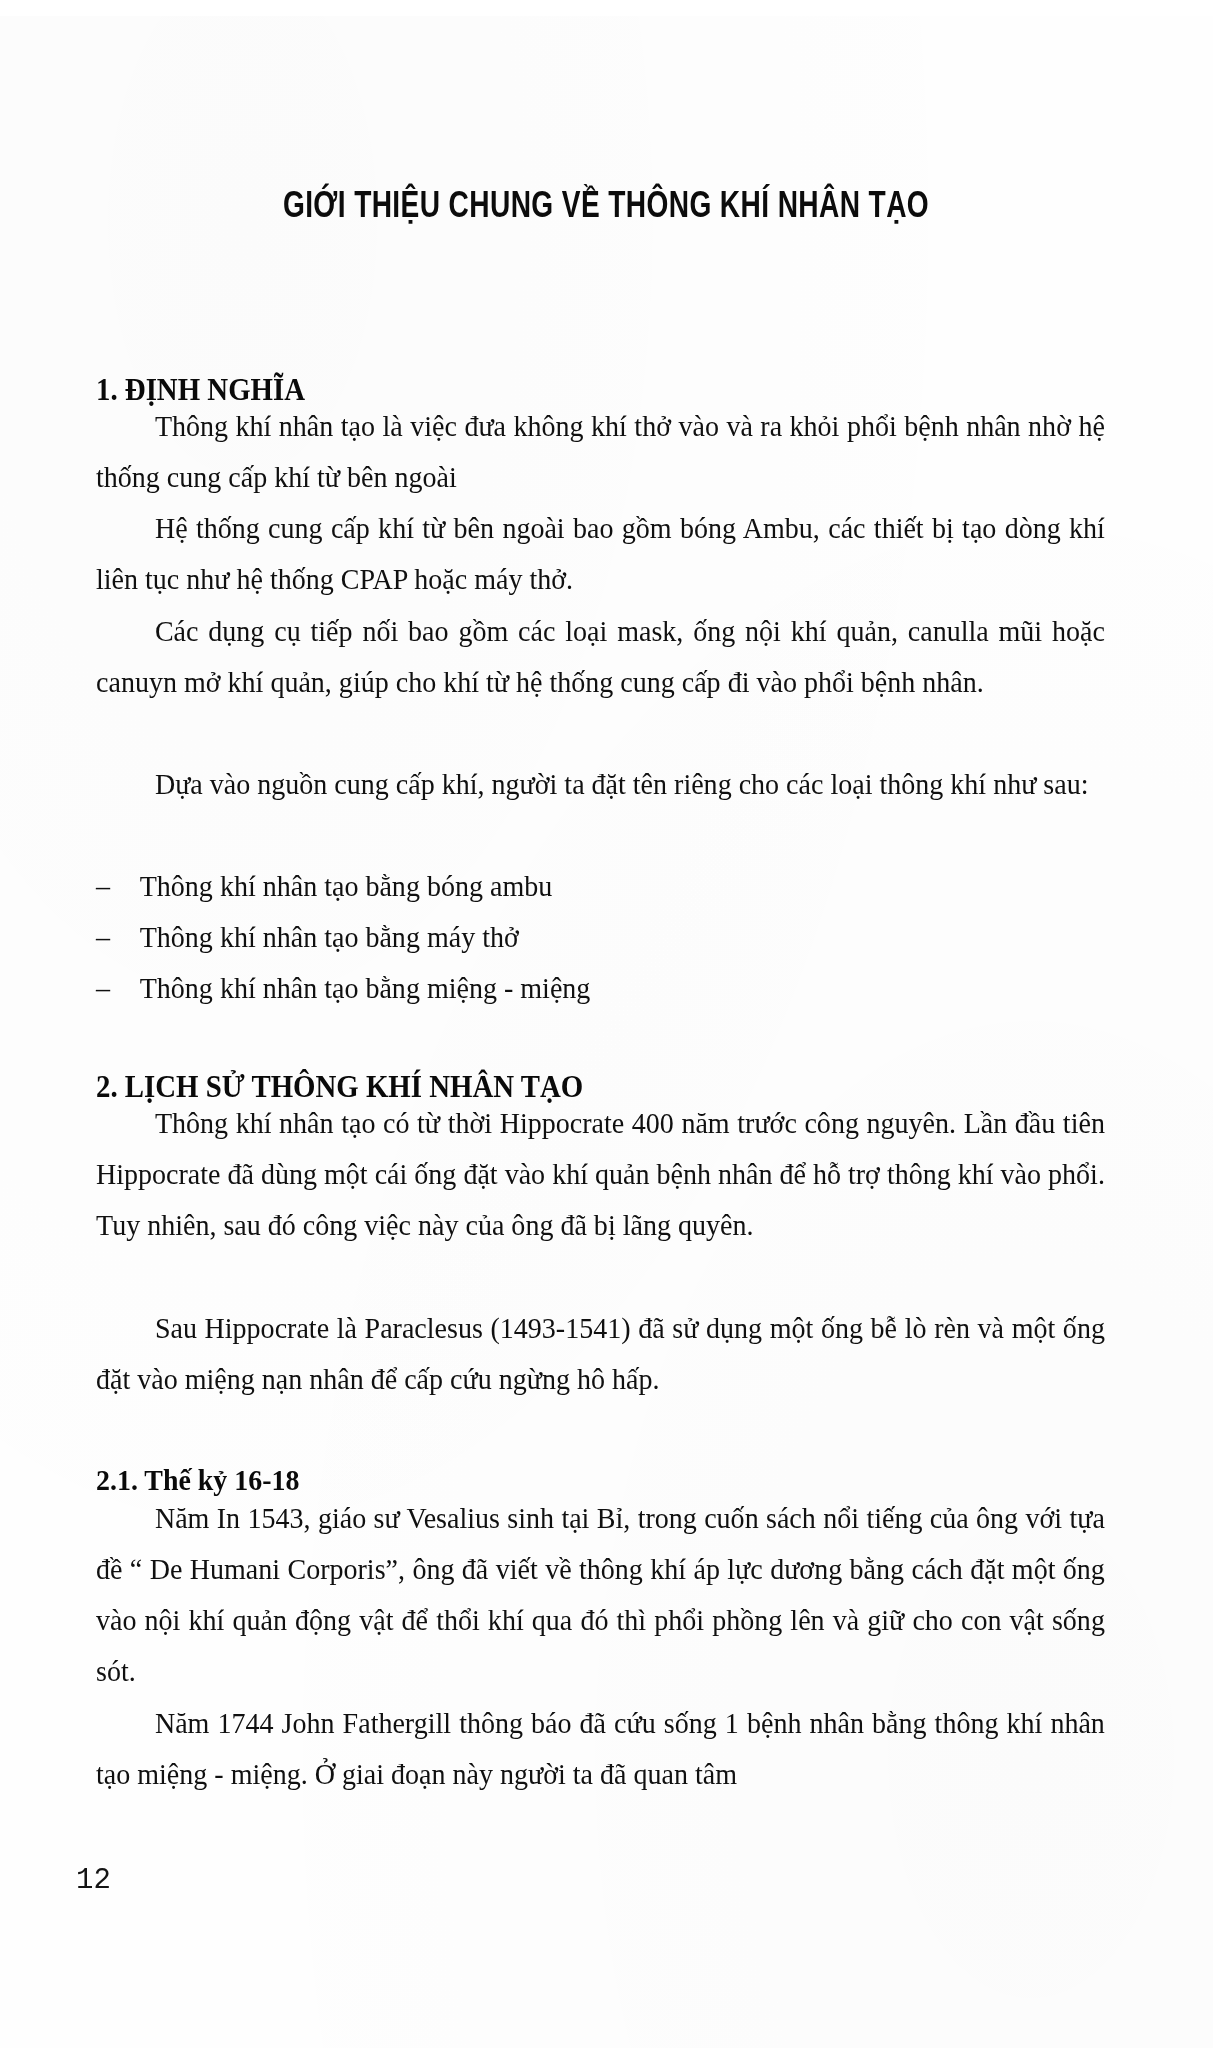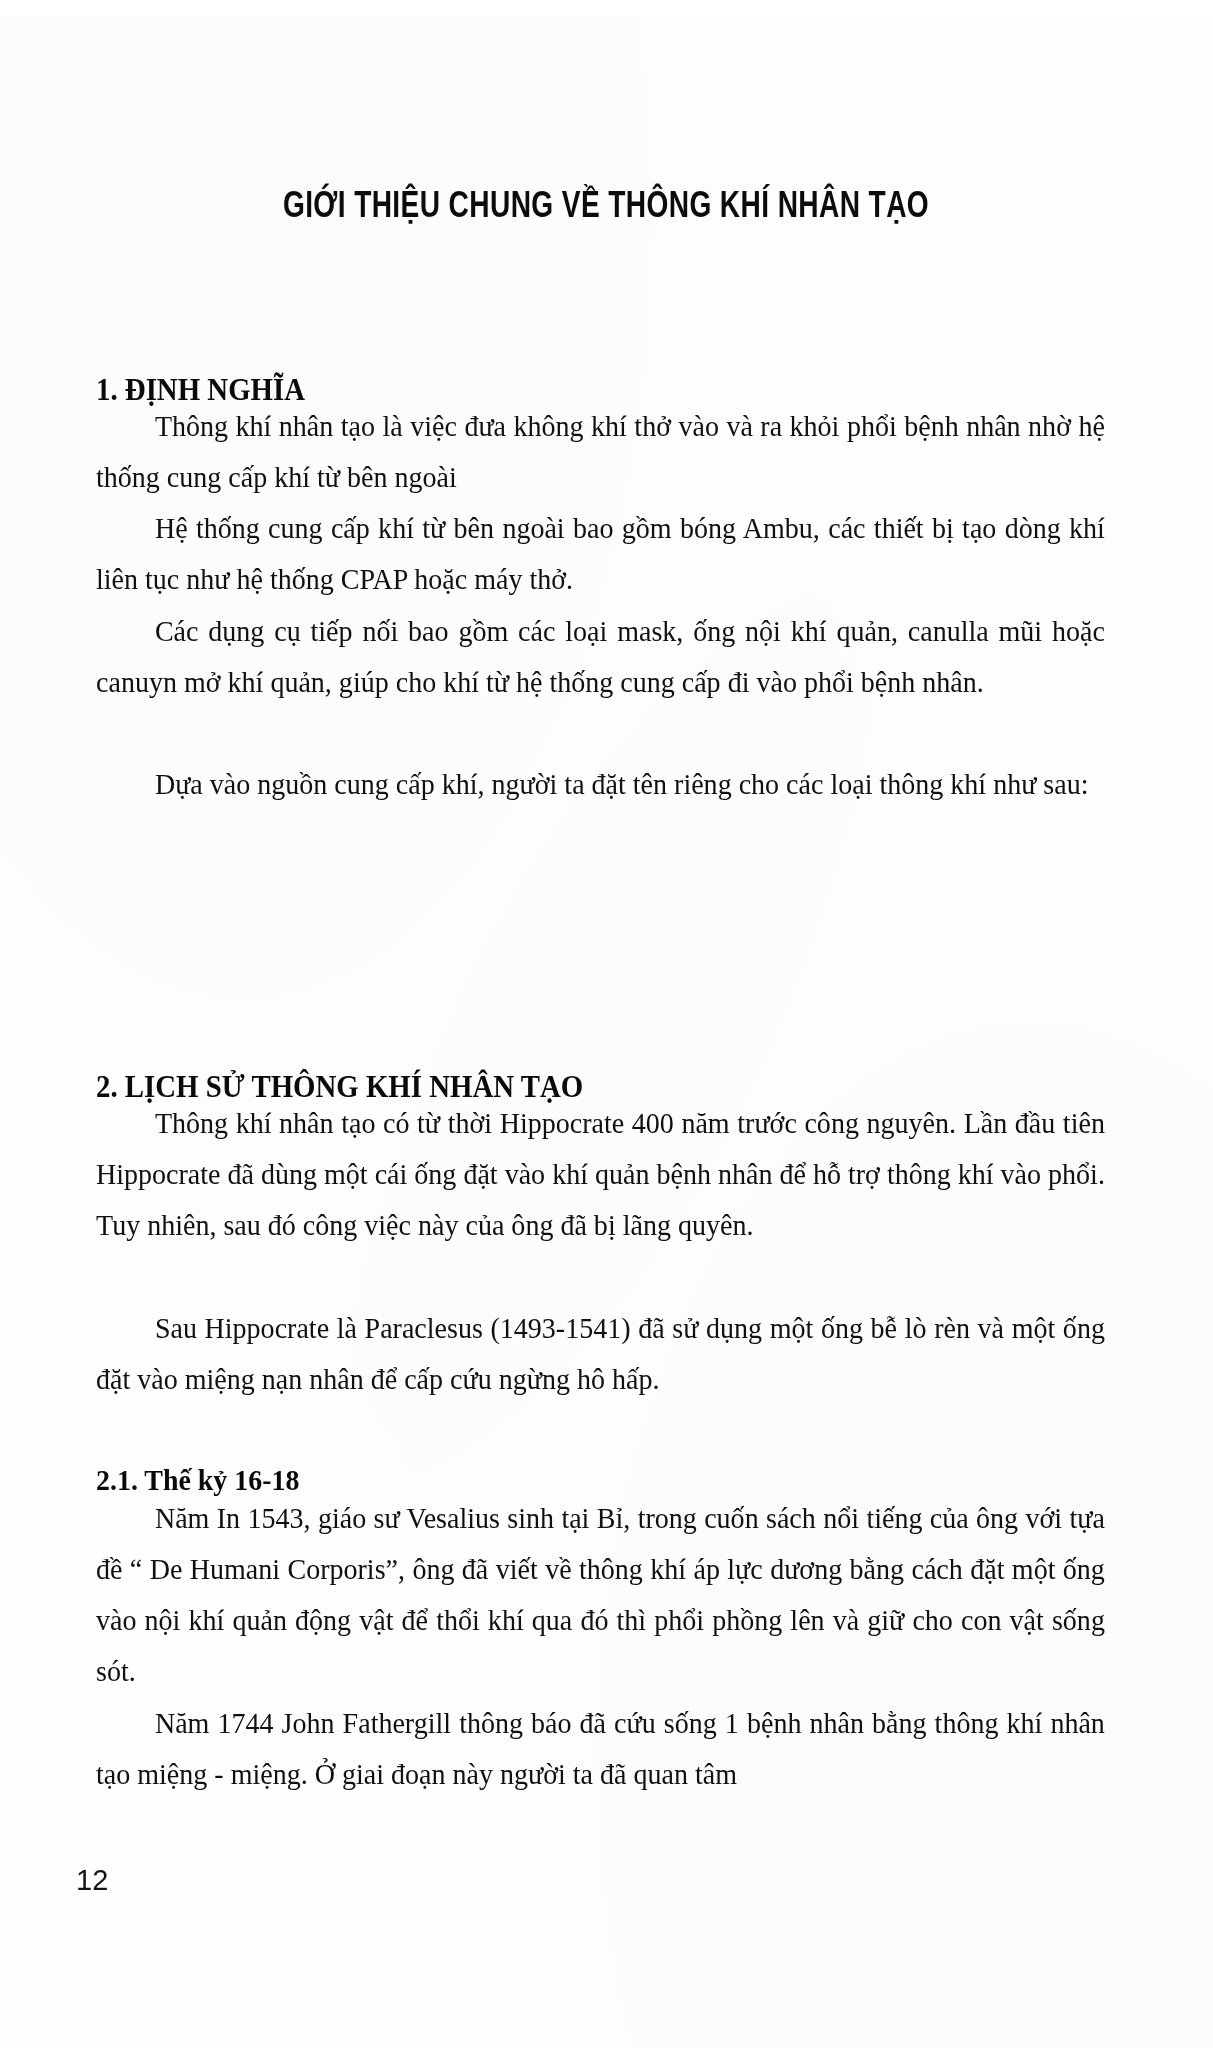--- a/index.html
+++ b/index.html
@@ -101,21 +101,21 @@
   .dash-item .dash {
     display: inline-block;
     width: 46px;
   }
 
   
   .folio {
     position: absolute;
     left: 0;
     bottom: 0;
-    font-family: Liberation Sans, sans-serif;
+    font-family: Liberation Mono, monospace;
     font-size: 29px;
     color: #141414;
   }
 
   
   .blk { position: absolute; left: 0; }
 </style>
 </head>
 <body>
 
@@ -127,20 +127,31 @@
     <h2 class="heading blk" style="top:330px;">1. ĐỊNH NGHĨA</h2>
 
     <p class="para blk" style="top:385px;">Thông khí nhân tạo là việc đưa không khí thở vào và ra khỏi phổi bệnh nhân nhờ hệ thống cung cấp khí từ bên ngoài</p>
 
     <p class="para blk" style="top:487px;">Hệ thống cung cấp khí từ bên ngoài bao gồm bóng Ambu, các thiết bị tạo dòng khí liên tục như hệ thống CPAP hoặc máy thở.</p>
 
     <p class="para blk" style="top:590px;">Các  dụng cụ tiếp nối bao gồm các loại mask, ống nội khí quản, canulla mũi hoặc canuyn mở khí quản, giúp cho khí từ hệ thống cung cấp đi vào phổi bệnh nhân.</p>
 
     <p class="para blk" style="top:743px;">Dựa vào nguồn cung cấp khí, người ta đặt tên riêng cho các loại thông khí như sau:</p>
 
+    <ul class="dash-list blk" style="top:845px;">
+      <li class="dash-item">
+        <span class="dash">–</span><span>Thông khí nhân tạo bằng bóng ambu</span>
+      </li>
+      <li class="dash-item">
+        <span class="dash">–</span><span>Thông khí nhân tạo bằng máy thở</span>
+      </li>
+      <li class="dash-item">
+        <span class="dash">–</span><span>Thông khí nhân tạo bằng miệng - miệng</span>
+      </li>
+    </ul>
 
     <h2 class="heading blk" style="top:1027px;">2. LỊCH SỬ THÔNG KHÍ NHÂN TẠO</h2>
 
     <p class="para blk" style="top:1082px;">Thông khí nhân tạo có từ thời Hippocrate 400 năm trước công nguyên. Lần đầu tiên Hippocrate đã dùng một cái ống đặt vào khí quản bệnh nhân để hỗ trợ thông khí vào phổi. Tuy nhiên, sau đó công việc này của ông đã bị lãng quyên.</p>
 
     <p class="para blk" style="top:1287px;">Sau Hippocrate là Paraclesus (1493-1541) đã sử dụng một ống bễ lò rèn và một ống đặt vào miệng nạn nhân để cấp cứu ngừng hô hấp.</p>
 
     <h2 class="heading h-sub blk" style="top:1422px;">2.1. Thế kỷ 16-18</h2>
 
     <p class="para blk" style="top:1477px;">Năm In 1543, giáo sư Vesalius sinh tại Bỉ, trong cuốn sách nổi tiếng của ông với tựa đề “ De Humani Corporis”, ông đã viết về thông khí áp lực dương bằng cách đặt một ống vào nội khí quản động vật để thổi khí qua đó thì phổi phồng lên và giữ cho con vật sống sót.</p>

